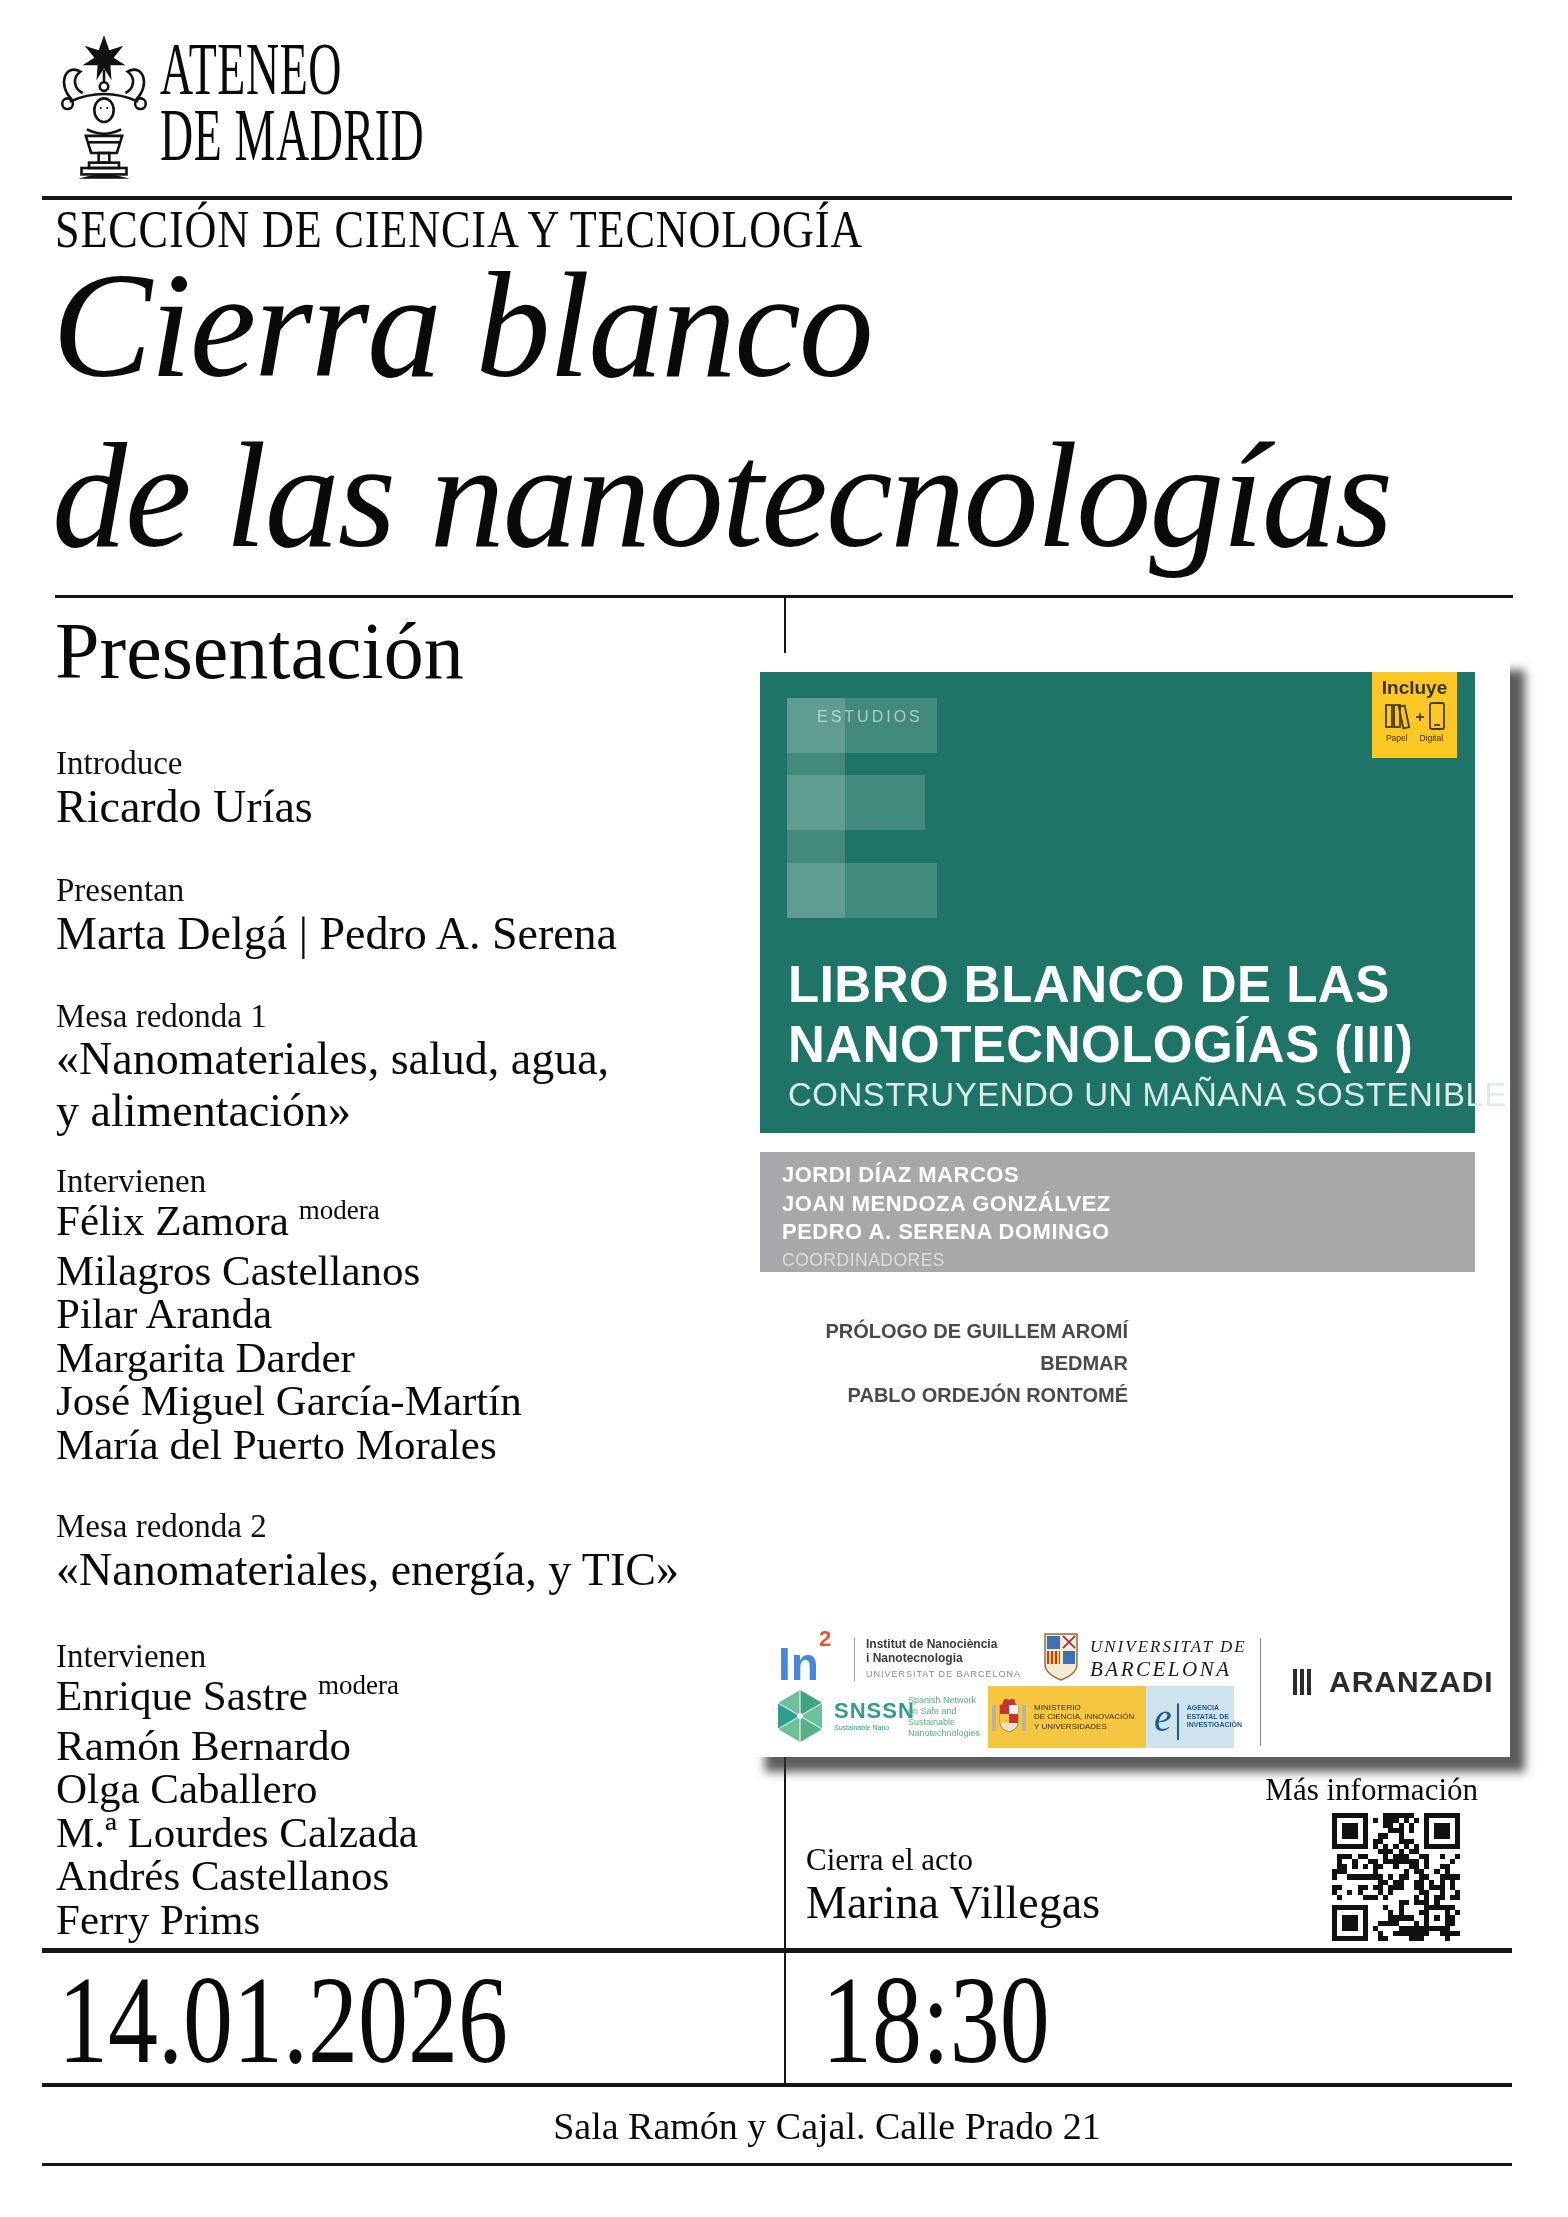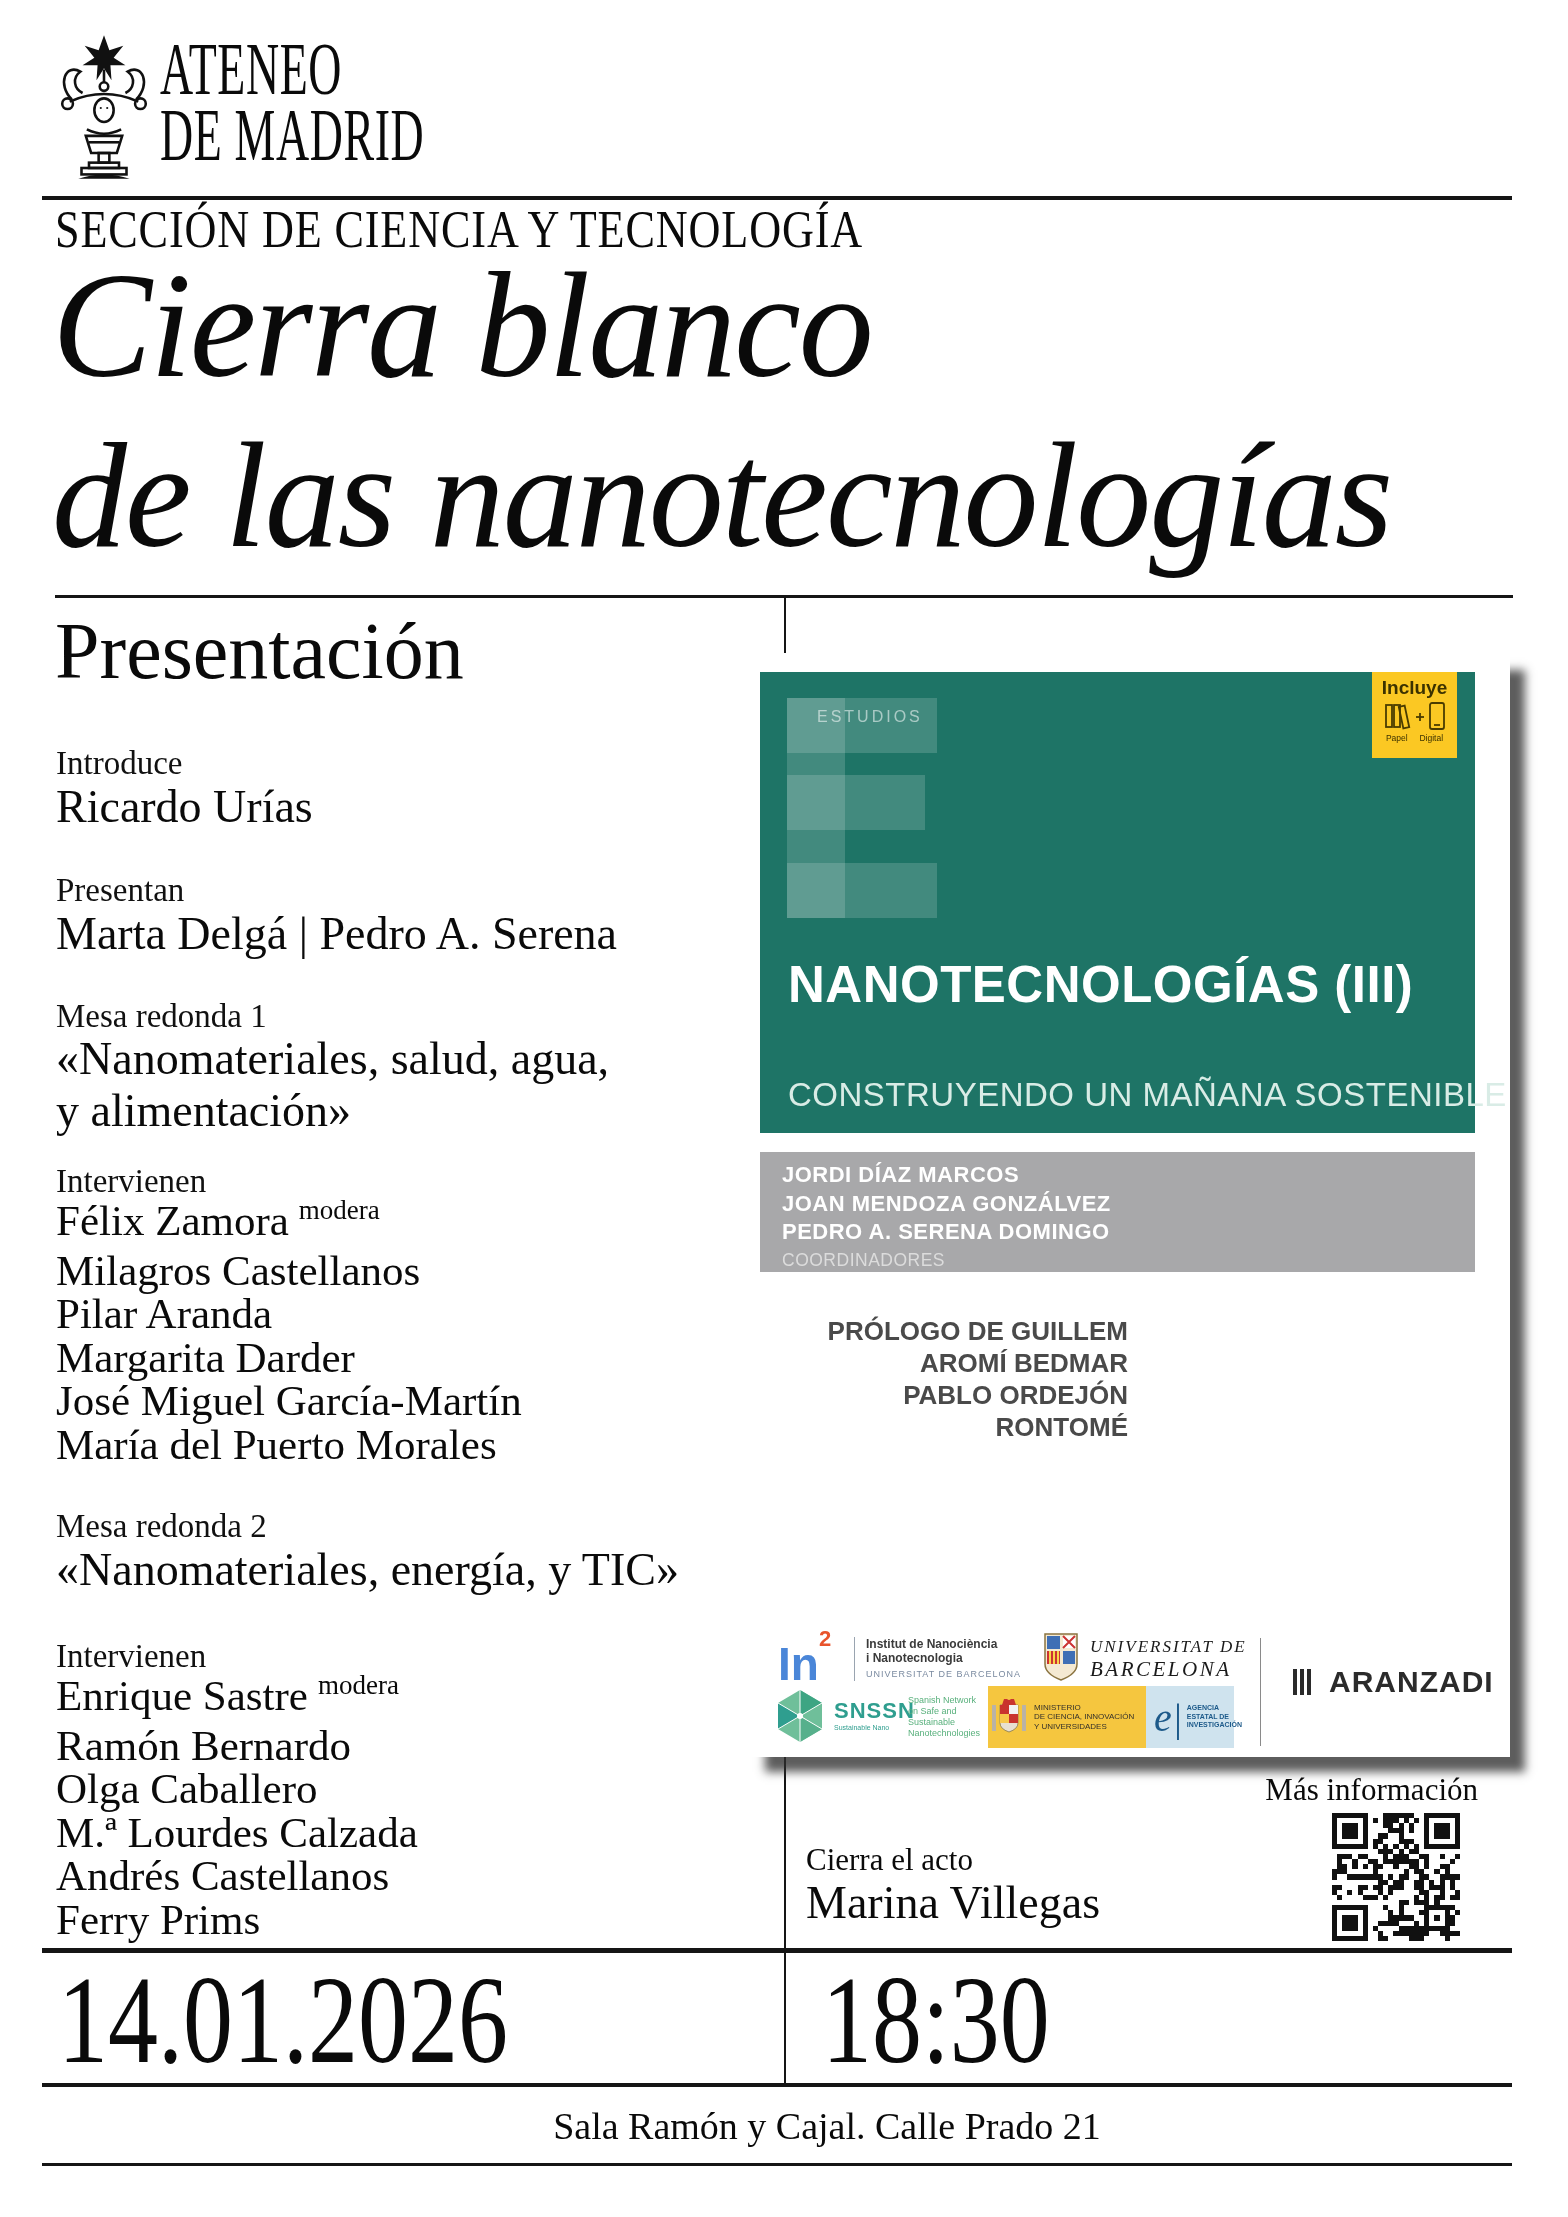--- a/index.html
+++ b/index.html
@@ -38,21 +38,21 @@
   #incluye-badge .lbls{font-size:8.5px;color:#3c3200;display:flex;justify-content:space-around;padding:0 8px;}
   #cover-title{position:absolute;left:28px;top:283px;font-family:"Liberation Sans",sans-serif;
         font-weight:bold;font-size:51px;line-height:60px;color:#ffffff;letter-spacing:.5px;white-space:nowrap;}
   #cover-subtitle{position:absolute;left:28px;top:404px;font-family:"Liberation Sans",sans-serif;
         font-size:33px;color:#d9ece6;letter-spacing:.5px;white-space:nowrap;}
   #authors-band{position:absolute;left:12px;top:499px;width:715px;height:120px;background:#a8a8aa;
         font-family:"Liberation Sans",sans-serif;}
   #authors-band .a{margin-left:22px;font-weight:bold;font-size:22px;line-height:28.5px;color:#ffffff;letter-spacing:.5px;}
   #authors-band .role{margin-left:22px;font-size:17.5px;color:#dcdcdc;letter-spacing:.5px;margin-top:3px;}
   #prologue{position:absolute;left:40px;top:662px;width:340px;text-align:right;
-        font-family:"Liberation Sans",sans-serif;font-weight:bold;font-size:26px;line-height:32px;color:#4a4a4a;}
+        font-family:"Liberation Sans",sans-serif;font-weight:bold;font-size:20px;line-height:32px;color:#4a4a4a;}
   
   .logo-txt{font-family:"Liberation Sans",sans-serif;}
   #in2-mark{position:absolute;left:30px;top:982px;font-family:"Liberation Sans",sans-serif;
         font-weight:bold;font-size:46px;color:#4a86d8;line-height:44px;}
   #in2-mark sup{font-size:22px;color:#e8542c;top:-18px;position:relative;}
   #in2-vline{position:absolute;left:106px;top:984px;width:1px;height:44px;background:#9aa4b0;}
   #in2-text{position:absolute;left:118px;top:984px;font-size:12px;line-height:14px;font-weight:bold;color:#3a3a3a;}
   #in2-text .u{font-weight:normal;font-size:9px;color:#7a8aa0;letter-spacing:1px;margin-top:2px;}
   #ub-crest{position:absolute;left:296px;top:980px;}
   #ub-text{position:absolute;left:342px;top:984px;color:#1a1a1a;font-style:italic;}
@@ -186,20 +186,21 @@
           <line x1="51" y1="24" x2="57" y2="24"></line>
         </svg>
       </div>
       <div class="lbls">
         <span>Papel</span>
         <span>Digital</span>
       </div>
     </div>
 
     <div id="cover-title">
+      <div>LIBRO BLANCO DE LAS</div>
       <div>NANOTECNOLOGÍAS (III)</div>
     </div>
     <div id="cover-subtitle">CONSTRUYENDO UN MAÑANA SOSTENIBLE</div>
   </div>
 
   <div id="authors-band">
     <div style="padding-top:9px;">
       <div class="a">JORDI DÍAZ MARCOS</div>
       <div class="a">JOAN MENDOZA GONZÁLVEZ</div>
       <div class="a">PEDRO A. SERENA DOMINGO</div>

